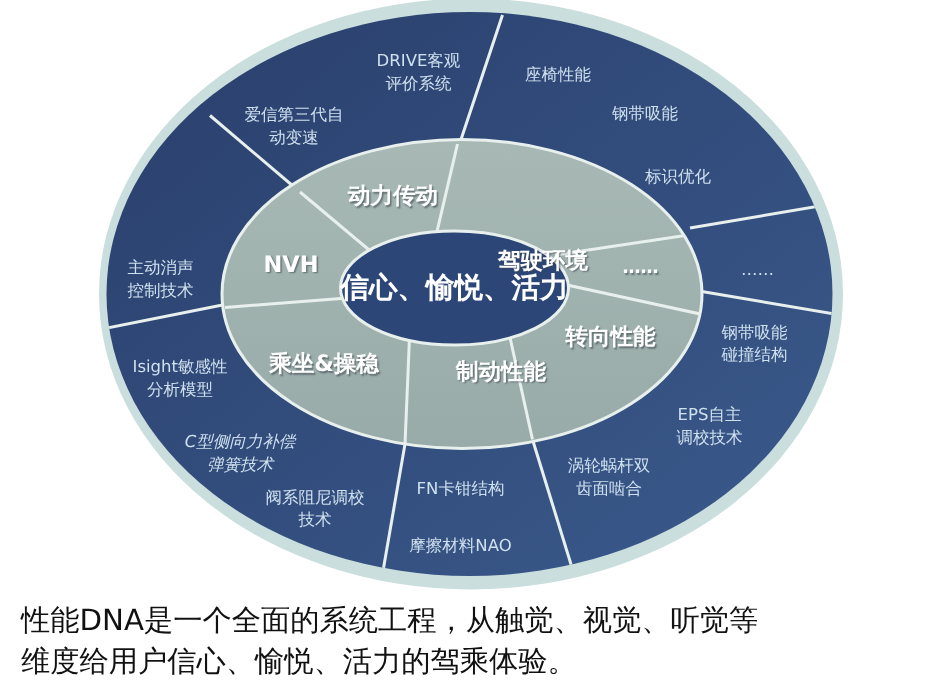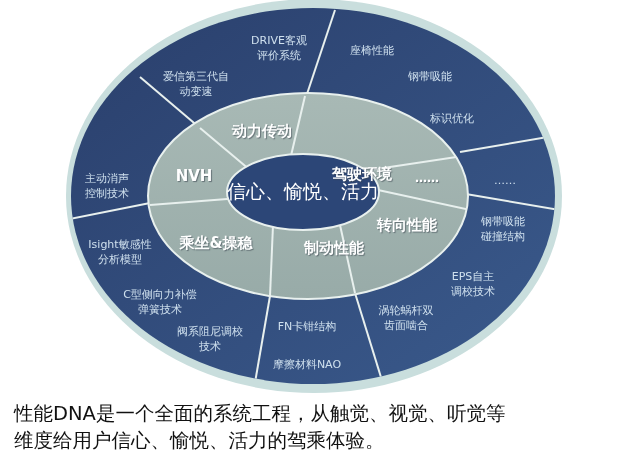--- a/index.html
+++ b/index.html
@@ -4,21 +4,21 @@
 <style>
   html, body { margin: 0; padding: 0; background: #ffffff; }
   body { width: 620px; height: 465px; position: relative; overflow: hidden;
          font-family: "DejaVu Sans", "Liberation Sans", sans-serif; }
   #diagram { position: absolute; left: 0; top: 0; width: 620px; height: 400px; }
   .lbl { position: absolute; color: #cfe0ee; font-size: 11px; line-height: 15px;
          text-align: center; white-space: pre; transform: translate(-50%, -50%); }
   .mid { position: absolute; color: #ffffff; font-size: 15px; font-weight: bold;
          text-align: center; white-space: nowrap; transform: translate(-50%, -50%);
          text-shadow: 1px 1px 1px rgba(60,70,80,0.6); }
-  .core { position: absolute; color: #ffffff; font-size: 19px; font-weight: normal;
+  .core { position: absolute; color: #ffffff; font-size: 19px; font-weight: bold;
           white-space: nowrap; transform: translate(-50%, -50%); }
   .caption { position: absolute; left: 14px; top: 400px; width: 600px;
              font-size: 19.5px; line-height: 27px; color: #111111; }
   .caption div { white-space: nowrap; }
 </style>
 </head>
 <body>
 
 <div id="diagram">
   <svg width="620" height="400" viewBox="0 0 620 400">
@@ -88,21 +88,21 @@
   <div class="lbl" style="left:503px;top:229px;">钢带吸能
 碰撞结构</div>
   <div class="lbl" style="left:473px;top:284px;">EPS自主
 调校技术</div>
   <div class="lbl" style="left:406px;top:318px;">涡轮蜗杆双
 齿面啮合</div>
   <div class="lbl" style="left:307px;top:326px;">FN卡钳结构</div>
   <div class="lbl" style="left:307px;top:364px;">摩擦材料NAO</div>
   <div class="lbl" style="left:210px;top:339px;">阀系阻尼调校
 技术</div>
-  <div class="lbl" style="left:160px;top:302px;">C型侧向力补偿
+  <div class="lbl" style="left:160px;top:302px;font-style:italic;">C型侧向力补偿
 弹簧技术</div>
   <div class="lbl" style="left:120px;top:252px;">Isight敏感性
 分析模型</div>
   <div class="lbl" style="left:107px;top:186px;">主动消声
 控制技术</div>
 </div>
 
 <div class="caption">
   <div>性能DNA是一个全面的系统工程，从触觉、视觉、听觉等</div>
   <div>维度给用户信心、愉悦、活力的驾乘体验。</div>

